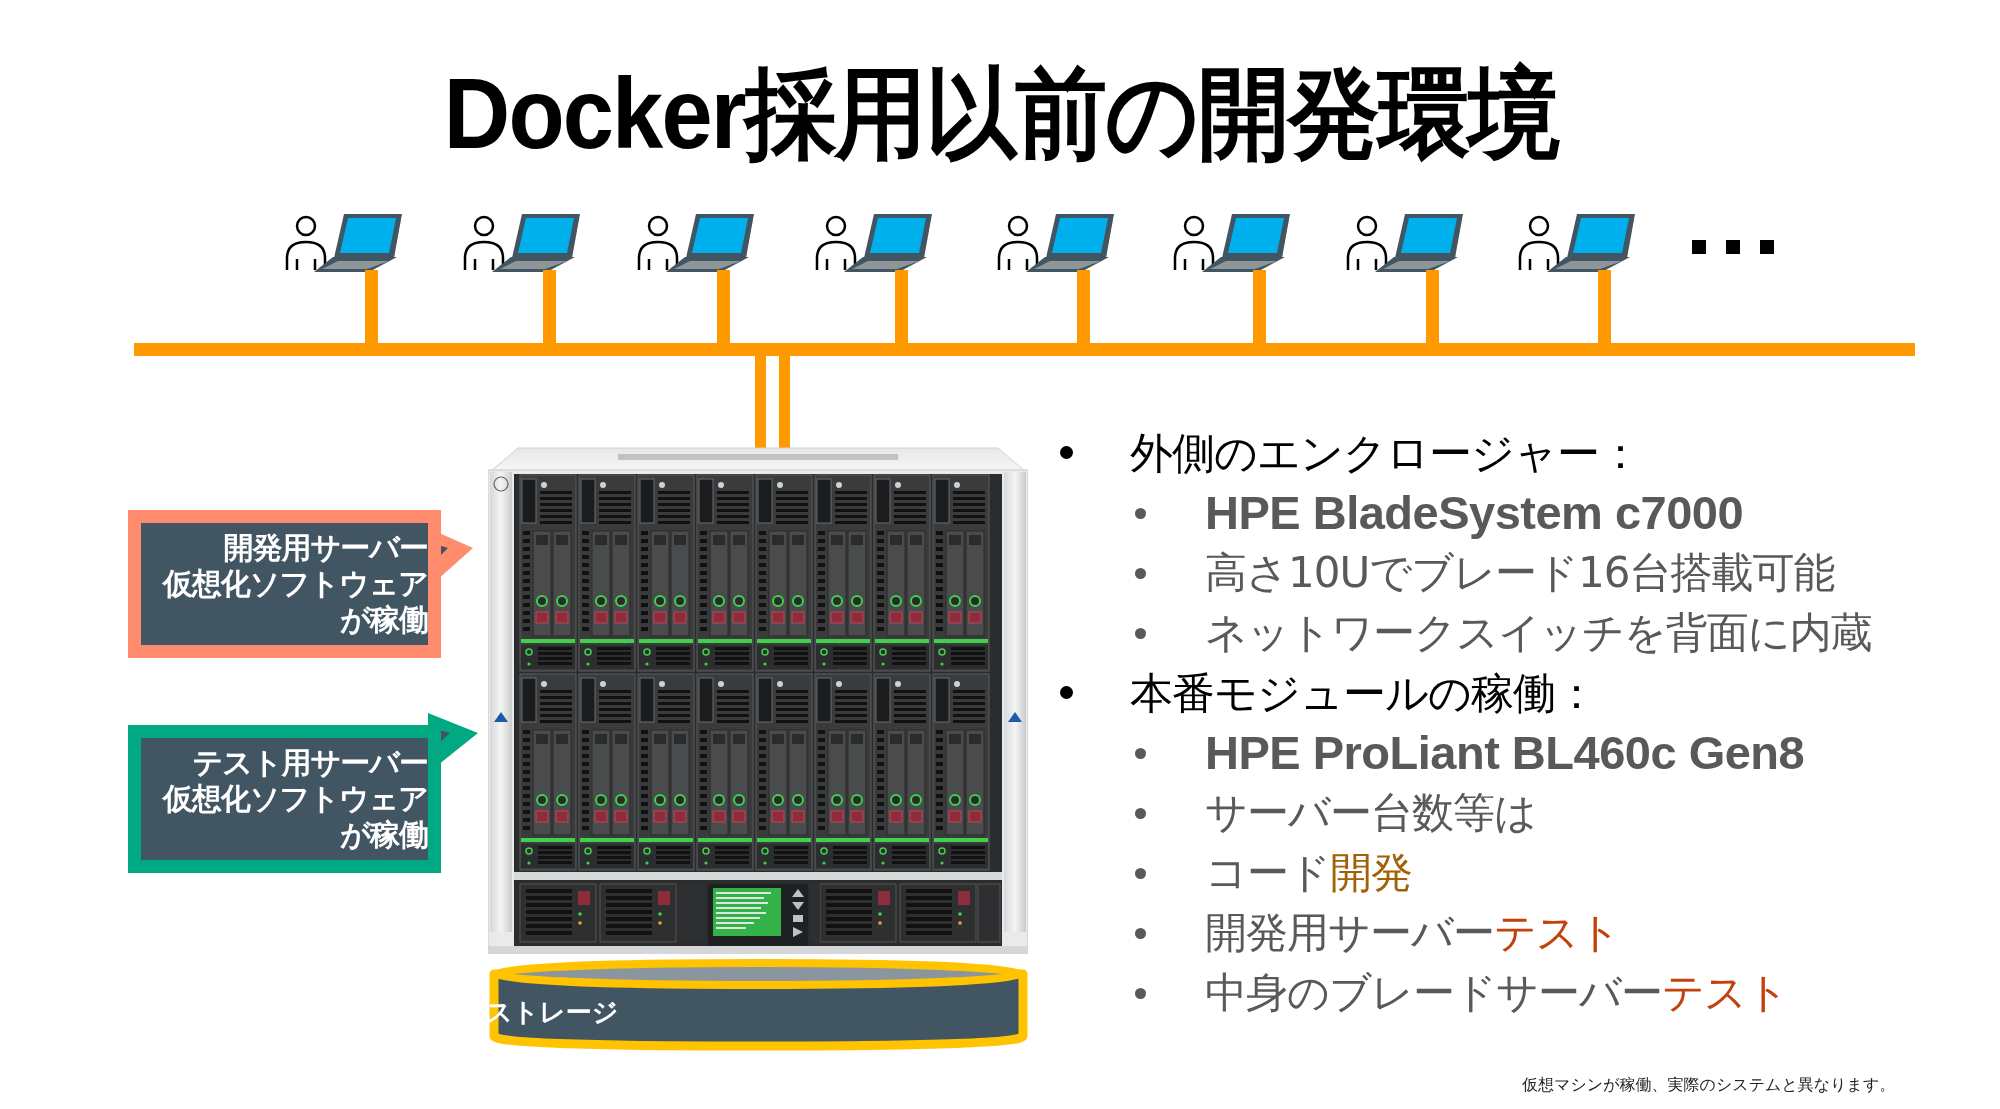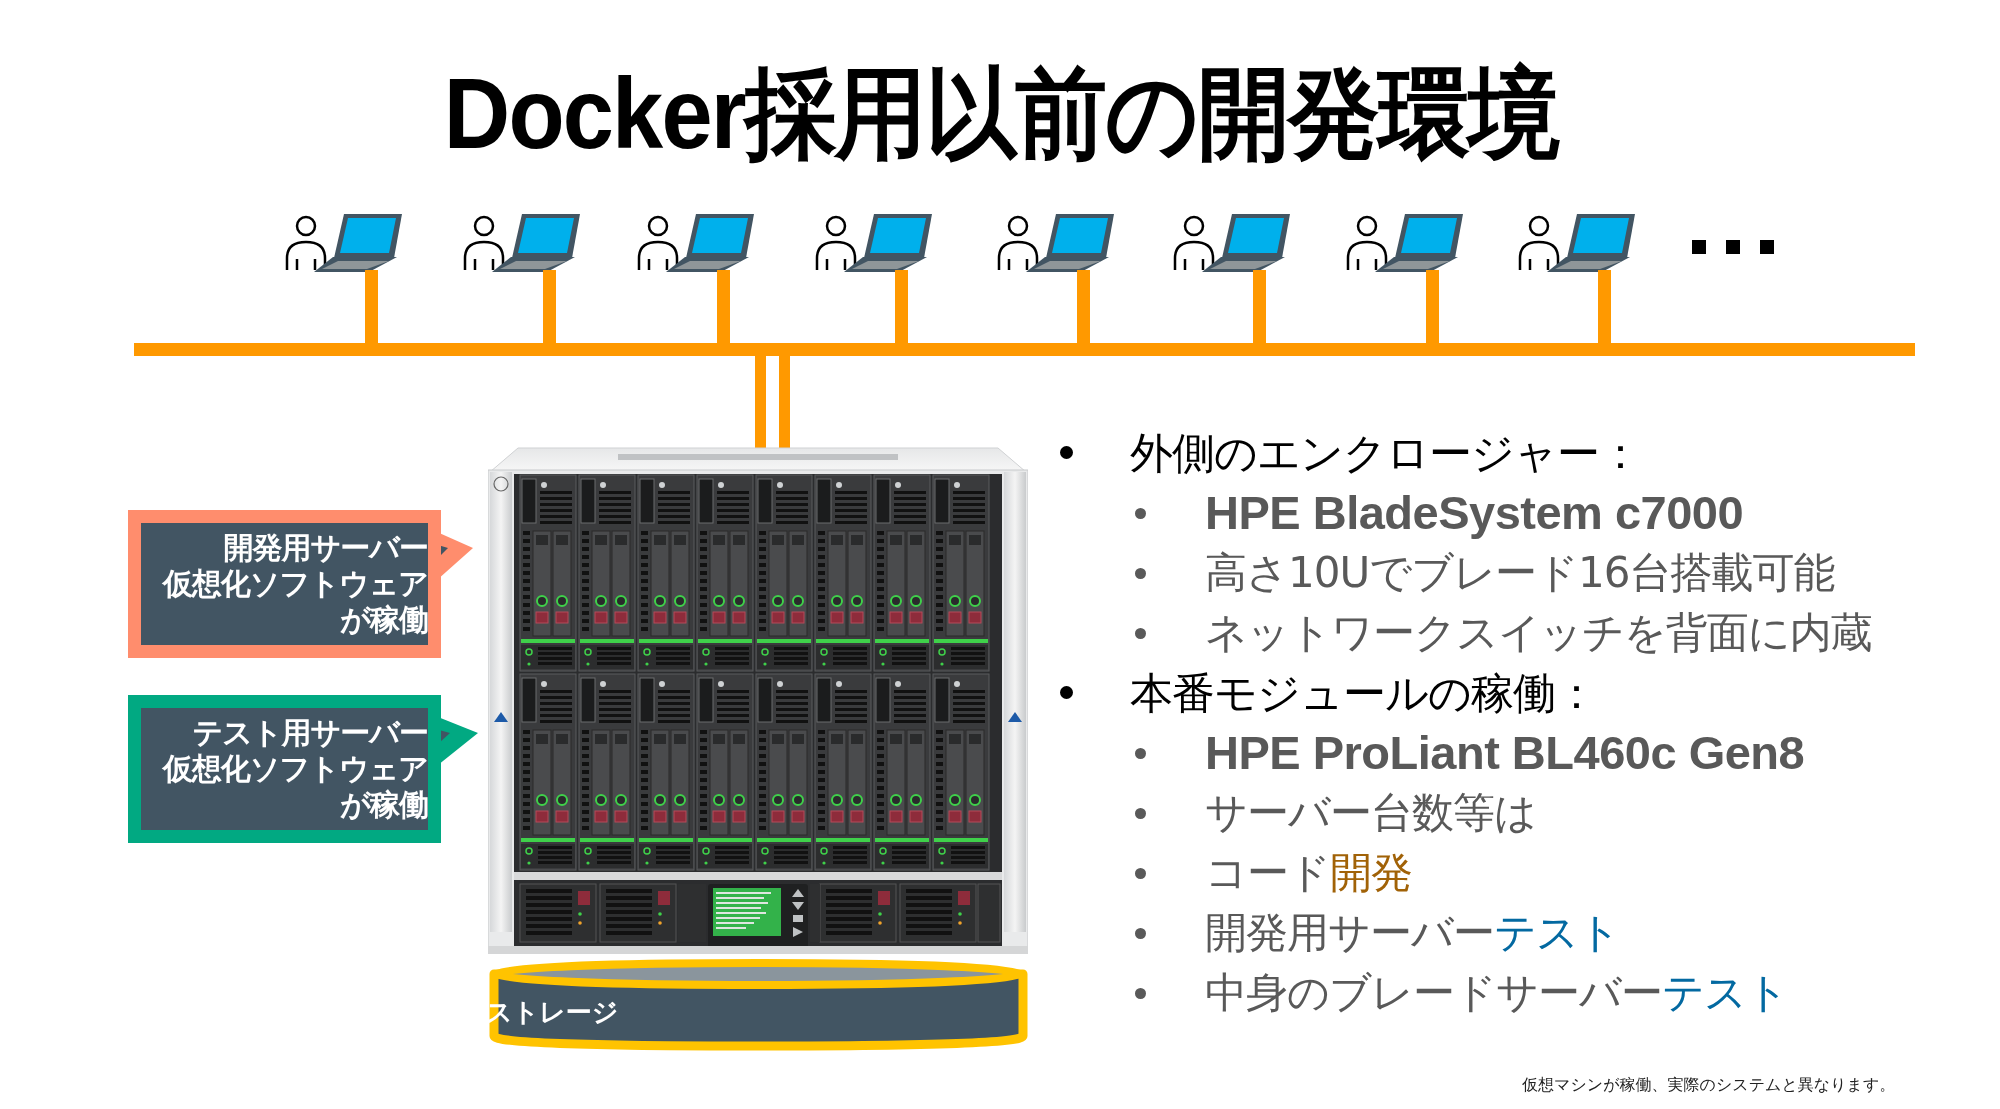--- a/index.html
+++ b/index.html
@@ -37,21 +37,21 @@
   .bl { position:absolute; left:1060px; white-space:nowrap; font-family:"DejaVu Sans", sans-serif; }
   .bl .dot { position:absolute; border-radius:50%; }
   .bl.l1 { font-size:43px; color:#000; }
   .bl.l1 .dot { left:0; width:13px; height:13px; background:#000; top:23px; }
   .bl.l1 .txt { position:absolute; left:70px; top:0; line-height:60px; letter-spacing:-1px;text-align:right; }
   .bl.l2 { font-size:42px; color:#595959; }
   .bl.l2 .dot { left:75px; width:11px; height:11px; background:#595959; top:25px; }
   .bl.l2 .txt { position:absolute; left:145px; top:0; line-height:60px; letter-spacing:-1px; }
   .bl.l2 .txt.en { font-family:"Liberation Sans", sans-serif; font-weight:bold; font-size:47px; letter-spacing:-0.5px; }
   .accent-dev { color:#a16207; }
-  .accent-test { color:#0369a1; }
+  .accent-test { color:#c2410c; }
 
   #footnote { left:1522px; top:1074px; font-size:16px; line-height:22px; color:#222; white-space:nowrap; font-family:"DejaVu Sans", sans-serif; }
 </style>
 </head>
 <body>
 
 <div id="title" class="abs">Docker採用以前の開発環境</div>
 
 <div>
   <div id="users-layer">
@@ -188,21 +188,21 @@
     <div class="line">仮想化ソフトウェア</div>
     <div class="line">が稼働</div>
   </div>
 </div>
 
 <div id="callout-test" class="callout">
   <svg class="abs" style="left:300px;top:8px" width="55" height="80">
     <polygon points="0,10 50,30 0,70" fill="#01A982"></polygon>
     <polygon points="0,24 22,30 0,50" fill="#425563"></polygon>
   </svg>
-  <div class="box" style="border-color: rgb(1, 169, 130);">
+  <div class="box" style="border-color: rgb(1, 169, 130); margin-top: 30px;">
     <div class="line">テスト用サーバー</div>
     <div class="line">仮想化ソフトウェア</div>
     <div class="line">が稼働</div>
   </div>
 </div>
 
 <svg id="enclosure" class="abs" viewBox="0 0 540 520">
   <defs>
     <linearGradient id="lid" x1="0" y1="0" x2="0" y2="1">
       <stop offset="0" stop-color="#e6e7e8"></stop>

